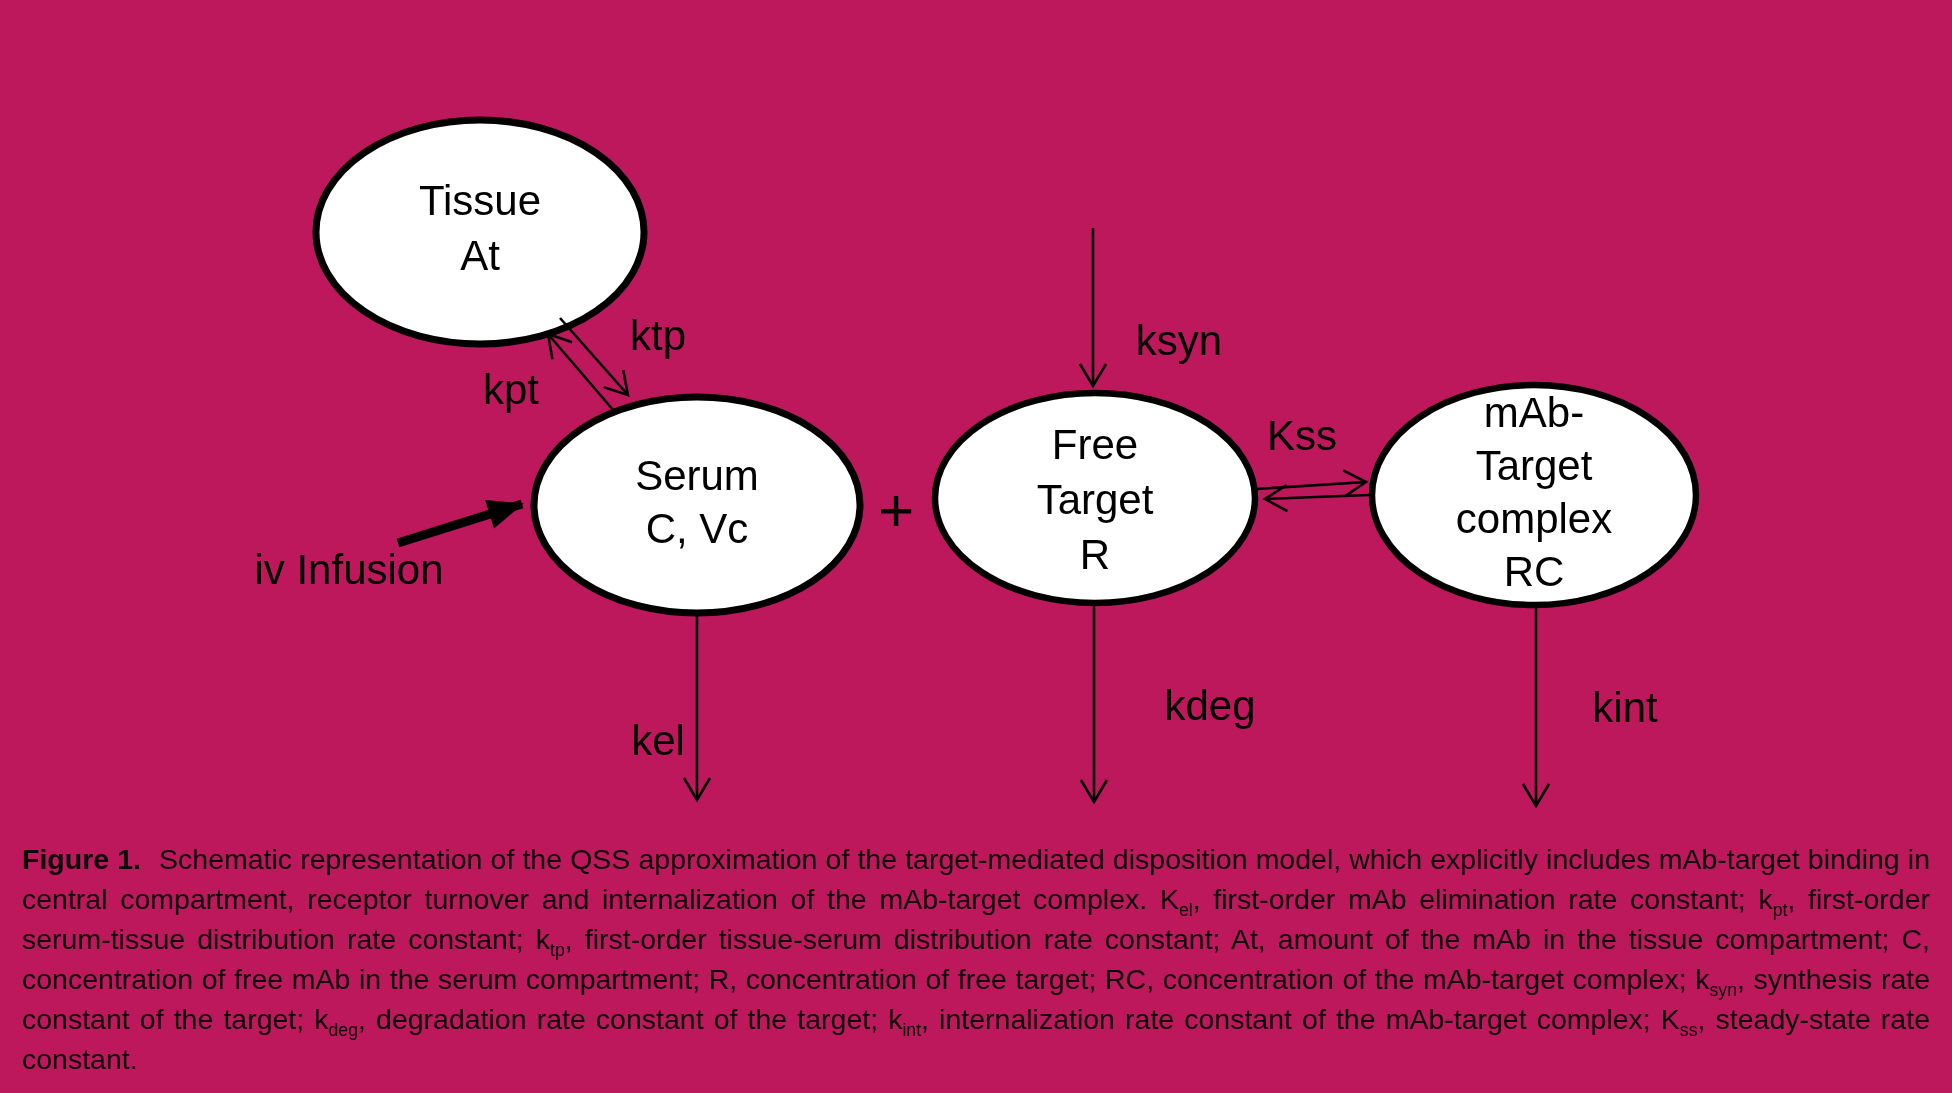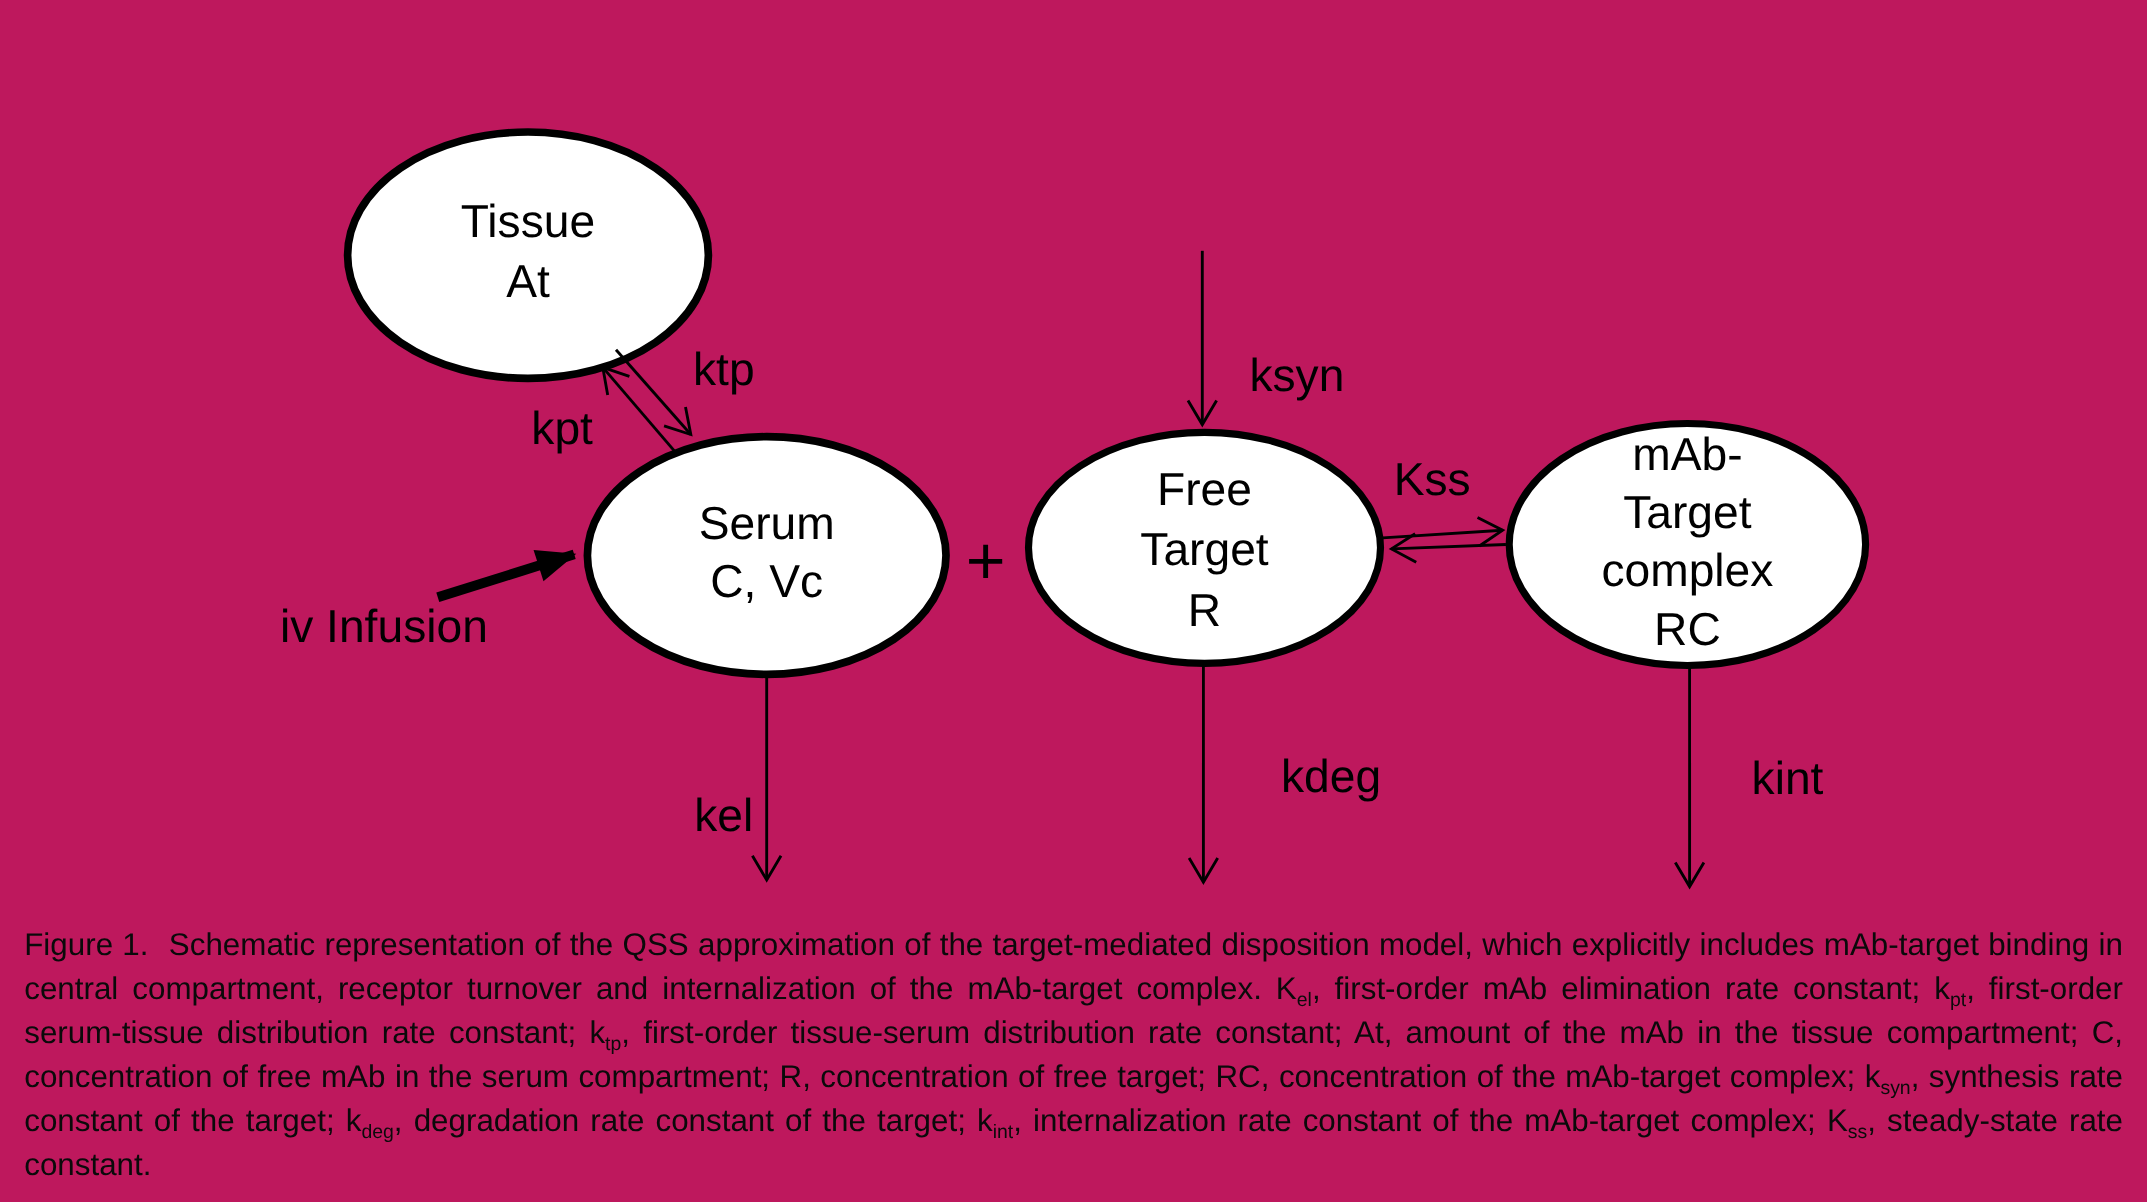--- a/index.html
+++ b/index.html
@@ -21,21 +21,21 @@
   .plus-label{font-size:62px;}
   .caption{
     position:absolute;
     left:22px;top:839px;width:1908px;
     margin:0;
     font-size:28.5px;
     line-height:40px;
     text-align:justify;
     color:#0a0a0a;
   }
-  .caption b{font-weight:normal;padding-right:10px;}
+  .caption b{font-weight:bold;padding-right:10px;}
   .caption sub{font-size:0.62em;line-height:0;}
 </style>
 </head>
 <body>
 
 <div class="page">
 
   <svg class="diagram" width="1952" height="838" viewBox="0 0 1952 838" xmlns="http://www.w3.org/2000/svg">
     <defs>
       <marker id="open-arrow" markerUnits="userSpaceOnUse" markerWidth="34" markerHeight="34" refX="27" refY="17" orient="auto">

